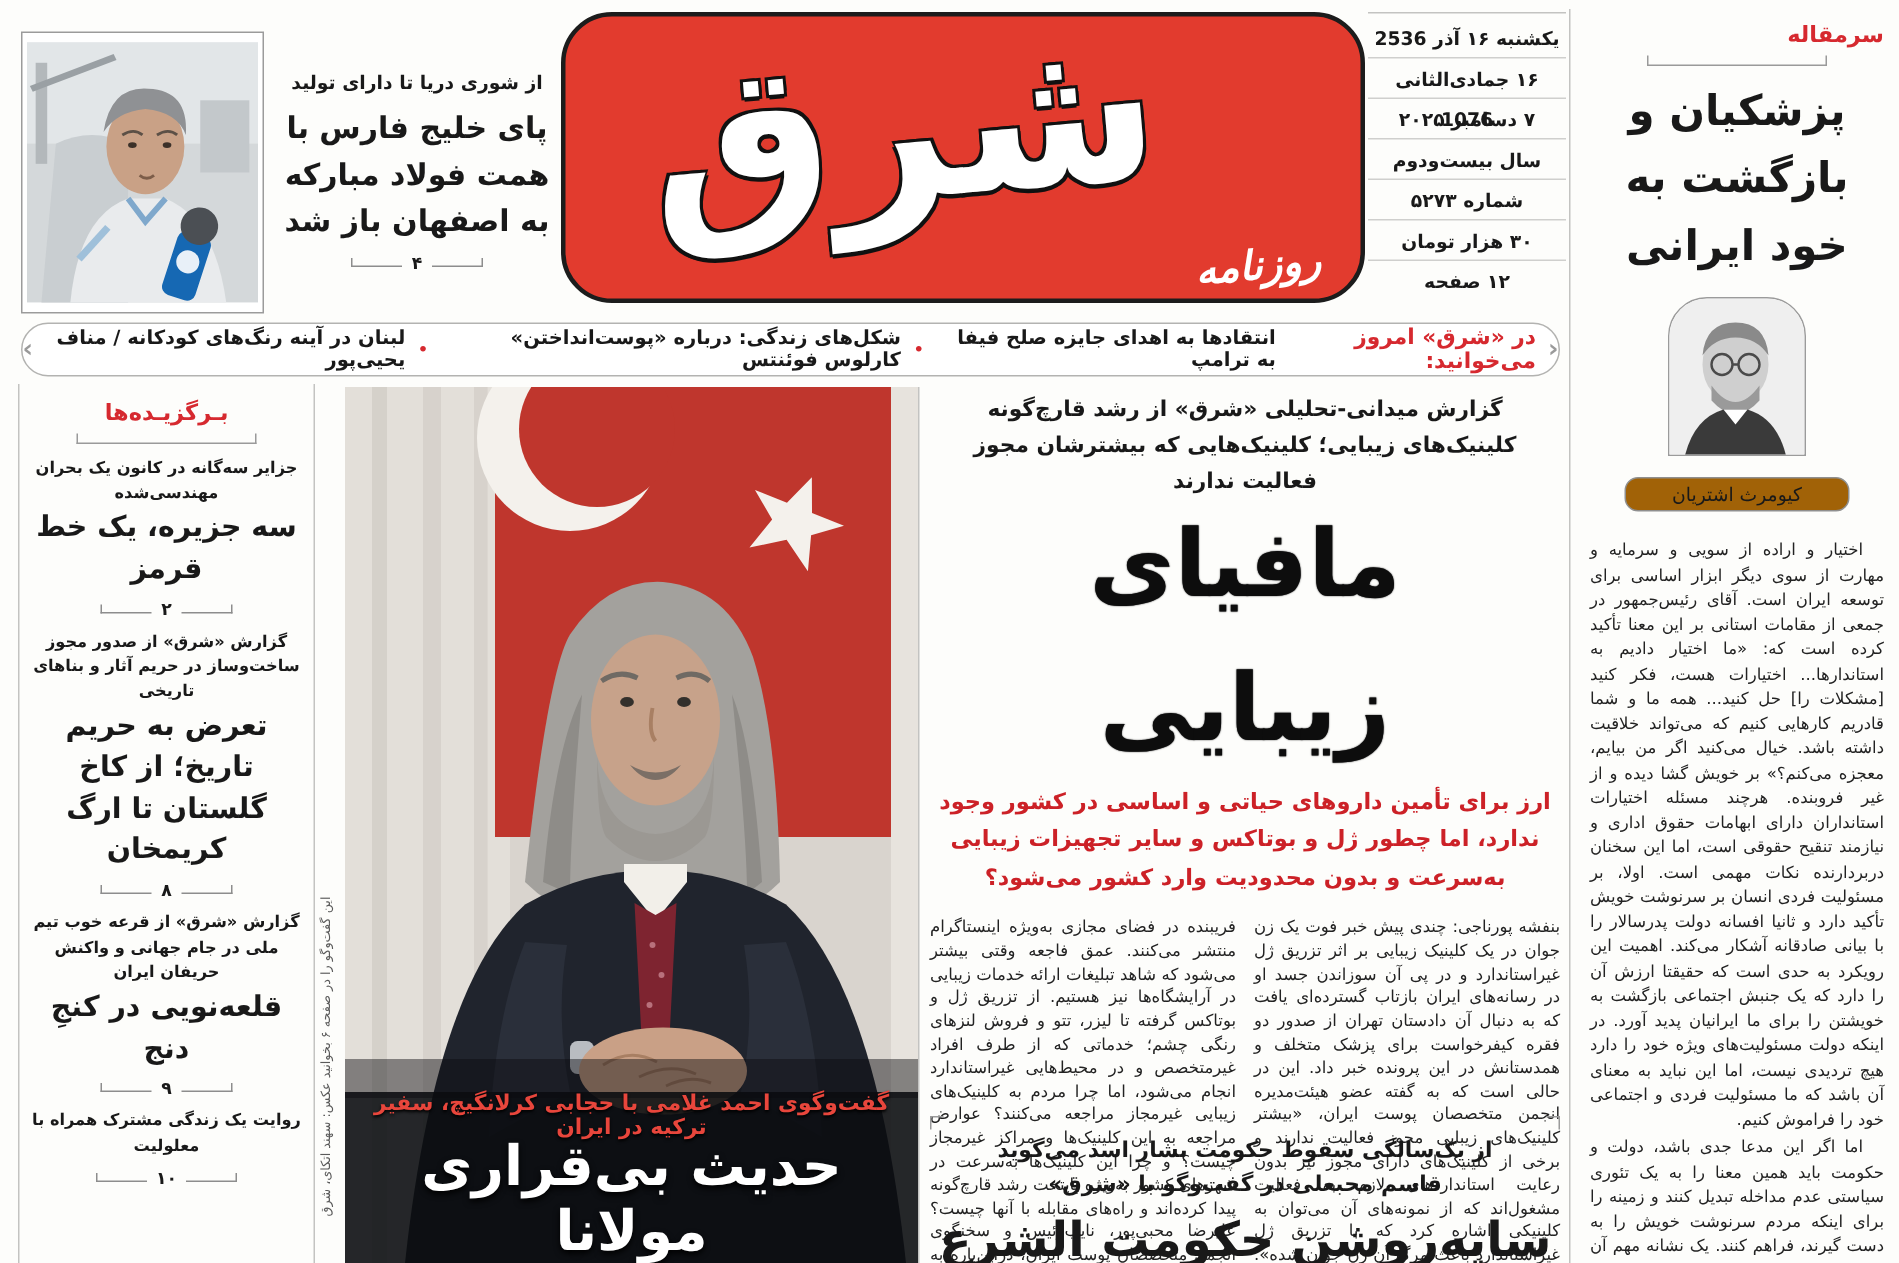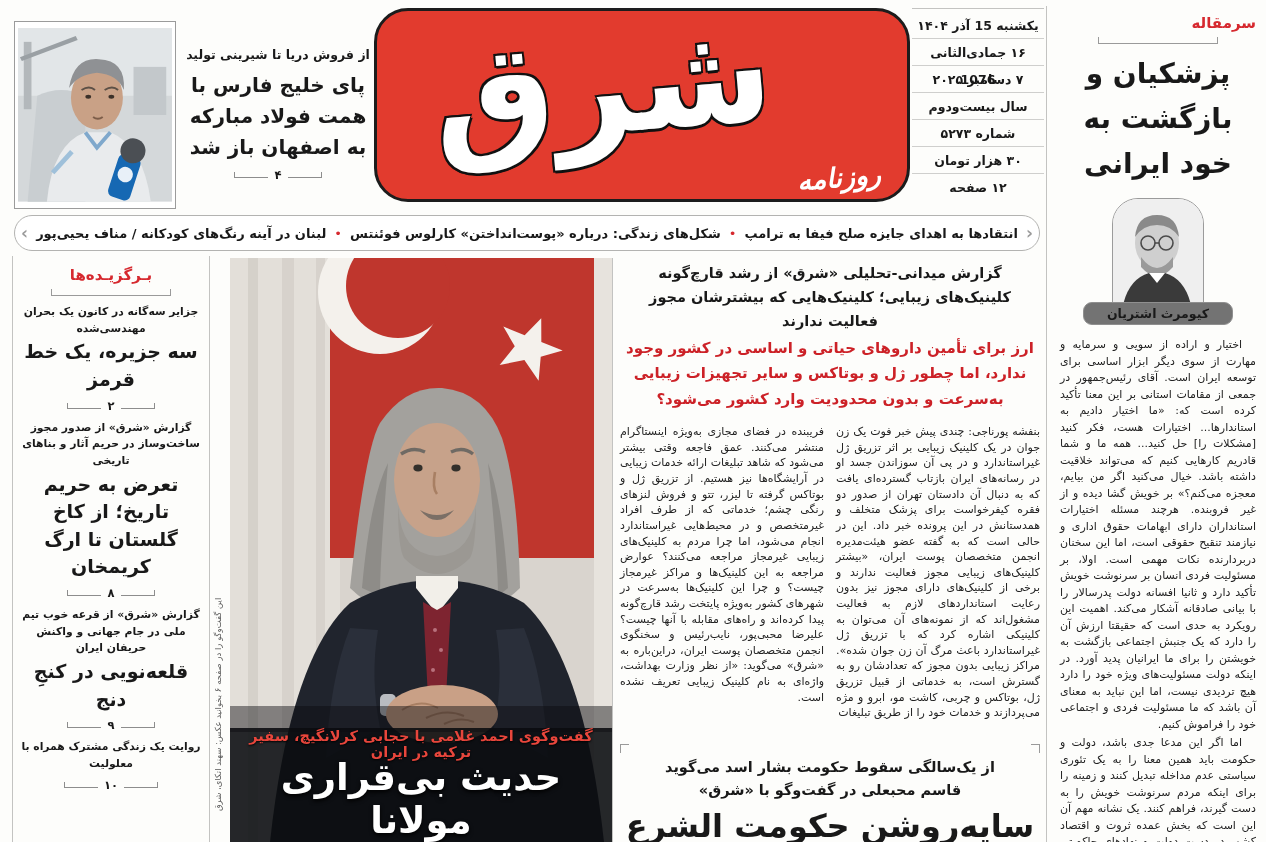--- a/index.html
+++ b/index.html
@@ -36,22 +36,22 @@
   .issue-row:last-child { border-bottom:none; }
 
   
   .editorial { position:absolute; left:1050px; top:0; width:214px; height:842px; padding:14px 8px 0 10px; overflow:hidden; }
   .ed-label { text-align:right; color:#d6292f; font-weight:bold; font-size:15px; letter-spacing:3px; }
   .bracket-line { width:120px; height:7px; margin:5px auto 8px; border-bottom:1px solid #9a9a9a;
     border-left:1px solid #9a9a9a; border-right:1px solid #9a9a9a; }
   .ed-title { text-align:center; font-size:28px; font-weight:bold; line-height:1.6; margin:6px 2px 12px; }
   .portrait { display:block; margin:0 auto; border:1px solid #9b9b9b; background:#fff; border-radius:26px 26px 0 0; overflow:hidden; }
   .portrait svg { display:block; }
-  .name-badge { width:150px; margin:0 auto; border:1px solid #8f8f8f; background:#737373; border-radius:9px;
-    text-align:center; font-size:12.5px; font-weight:bold; padding:3px 0; position:relative; top:-2px; }
+  .name-badge { width:150px; margin:16px auto; border:1px solid #8f8f8f; background:#a16207; border-radius:9px;
+    text-align:center; font-size:12.5px; font-weight:normal; padding:3px 0; position:relative; top:-2px; }
   .ed-body { margin-top:10px; font-size:11px; line-height:1.5; text-align:justify; color:#222; }
   .ed-body p { text-indent:14px; margin-bottom:2px; }
 
   
   .strip { position:absolute; left:14px; top:215px; width:1026px; height:36px; border:1px solid #b3b3b1;
     border-radius:18px; display:flex; align-items:center; justify-content:center; gap:8px; background:#fff; }
   .strip .chev { color:#9a9a9a; font-size:17px; font-weight:bold; }
   .strip-label { color:#d6292f; font-weight:bold; font-size:14.5px; }
   .strip-item { font-weight:bold; font-size:13px; }
   .strip-sep { color:#d6292f; font-size:13px; }
@@ -96,21 +96,21 @@
   .sy-kicker { font-weight:bold; font-size:14.5px; line-height:1.6; }
   .sy-headline { font-weight:bold; font-size:32px; margin-top:5px; letter-spacing:-0.5px; }
 </style>
 </head>
 <body>
 
 <div id="page">
 
   <div class="tl-box">
     <div class="tl-text">
-      <div class="tl-kicker">از فروش دریا تا شیرینی تولید</div>
+      <div class="tl-kicker">از شوری دریا تا دارای تولید</div>
       <div class="tl-headline">پای خلیج فارس با همت فولاد مبارکه به اصفهان باز شد</div>
       <div class="pmark">
         <i class="tr"></i>
           <b>۴</b>
           <i class="tl"></i>
       </div>
     </div>
     <div class="tl-photo">
       <svg viewBox="0 0 160 180">
         <rect width="160" height="180" fill="#d4d8da"></rect>
@@ -137,21 +137,21 @@
       </svg>
     </div>
   </div>
 
   <div class="masthead">
     <div class="mast-logo">شرق</div>
     <div class="mast-type">روزنامه</div>
   </div>
 
   <div class="issue-col">
-    <div class="issue-row">یکشنبه 15 آذر ۱۴۰۴</div>
+    <div class="issue-row">یکشنبه ۱۶ آذر 2536</div>
     <div class="issue-row">۱۶ جمادی‌الثانی 1076</div>
     <div class="issue-row">۷ دسامبر ۲۰۲۵</div>
     <div class="issue-row">سال بیست‌ودوم</div>
     <div class="issue-row">شماره ۵۲۷۳</div>
     <div class="issue-row">۳۰ هزار تومان</div>
     <div class="issue-row">۱۲ صفحه</div>
   </div>
 
   <div class="editorial">
     <div class="ed-label">سرمقاله</div>
@@ -173,20 +173,21 @@
     <div class="name-badge">کیومرث اشتریان</div>
     <div class="ed-body">
       <p>اختیار و اراده از سویی و سرمایه و مهارت از سوی دیگر ابزار اساسی برای توسعه ایران است. آقای رئیس‌جمهور در جمعی از مقامات استانی بر این معنا تأکید کرده است که: «ما اختیار دادیم به استاندارها... اختیارات هست، فکر کنید [مشکلات را] حل کنید... همه ما و شما قادریم کارهایی کنیم که می‌تواند خلاقیت داشته باشد. خیال می‌کنید اگر من بیایم، معجزه می‌کنم؟» بر خویش گشا دیده و از غیر فروبنده. هرچند مسئله اختیارات استانداران دارای ابهامات حقوق اداری و نیازمند تنقیح حقوقی است، اما این سخنان دربردارنده نکات مهمی است. اولا، بر مسئولیت فردی انسان بر سرنوشت خویش تأکید دارد و ثانیا افسانه دولت پدرسالار را با بیانی صادقانه آشکار می‌کند. اهمیت این رویکرد به حدی است که حقیقتا ارزش آن را دارد که یک جنبش اجتماعی بازگشت به خویشتن را برای ما ایرانیان پدید آورد. در اینکه دولت مسئولیت‌های ویژه خود را دارد هیچ تردیدی نیست، اما این نباید به معنای آن باشد که ما مسئولیت فردی و اجتماعی خود را فراموش کنیم.</p>
       <p>اما اگر این مدعا جدی باشد، دولت و حکومت باید همین معنا را به یک تئوری سیاستی عدم مداخله تبدیل کنند و زمینه را برای اینکه مردم سرنوشت خویش را به دست گیرند، فراهم کنند. یک نشانه مهم آن این است که بخش عمده ثروت و اقتصاد کشور در دست دولت و نهادهای حاکمیتی نباشد. برای اینکه چنین امر مهمی تحقق یابد، نیاز است که سخن رئیس‌جمهور محترم درباره واگذاری اختیارات به دو استراتژی اصلی حاکمیت تبدیل شود:</p>
 
     </div>
   </div>
 
   <div class="strip">
     <span class="chev">‹</span>
+    <span class="strip-label">در «شرق» امروز می‌خوانید:</span>
     <span class="strip-item">انتقادها به اهدای جایزه صلح فیفا به ترامپ</span>
     <span class="strip-sep">•</span>
     <span class="strip-item">شکل‌های زندگی: درباره «پوست‌انداختن» کارلوس فوئنتس</span>
     <span class="strip-sep">•</span>
     <span class="strip-item">لبنان در آینه رنگ‌های کودکانه / مناف یحیی‌پور</span>
     <span class="chev">›</span>
   </div>
 
   <div class="highlights">
     <div class="hl-label">بـرگزیـده‌ها</div>
@@ -272,20 +273,21 @@
       <rect x="0" y="470" width="382" height="114" fill="#0a0c10" opacity="0.88"></rect>
       <rect x="0" y="448" width="382" height="26" fill="#0a0c10" opacity="0.45"></rect>
     </svg>
     <div class="ph-kicker">گفت‌وگوی احمد غلامی با حجابی کرلانگیچ، سفیر ترکیه در ایران</div>
     <div class="ph-headline">حدیث بی‌قراری مولانا</div>
   </div>
   <div class="v-caption">این گفت‌وگو را در صفحه ۶ بخوانید      عکس: سهند اتکای، شرق</div>
 
   <div class="main-story">
     <div class="ms-kicker">گزارش میدانی-تحلیلی «شرق» از رشد قارچ‌گونه کلینیک‌های زیبایی؛ کلینیک‌هایی که بیشترشان مجوز فعالیت ندارند</div>
+    <div class="ms-headline">مافیای زیبایی</div>
     <div class="ms-subhead">ارز برای تأمین داروهای حیاتی و اساسی در کشور وجود ندارد، اما چطور ژل و بوتاکس و سایر تجهیزات زیبایی به‌سرعت و بدون محدودیت وارد کشور می‌شود؟</div>
     <div class="ms-body">
       <div class="ms-col">بنفشه پورناجی: چندی پیش خبر فوت یک زن جوان در یک کلینیک زیبایی بر اثر تزریق ژل غیراستاندارد و در پی آن سوزاندن جسد او در رسانه‌های ایران بازتاب گسترده‌ای یافت که به دنبال آن دادستان تهران از صدور دو فقره کیفرخواست برای پزشک متخلف و همدستانش در این پرونده خبر داد. این در حالی است که به گفته عضو هیئت‌مدیره انجمن متخصصان پوست ایران، «بیشتر کلینیک‌های زیبایی مجوز فعالیت ندارند و برخی از کلینیک‌های دارای مجوز نیز بدون رعایت استانداردهای لازم به فعالیت مشغول‌اند که از نمونه‌های آن می‌توان به کلینیکی اشاره کرد که با تزریق ژل غیراستاندارد باعث مرگ آن زن جوان شده». مراکز زیبایی بدون مجوز که تعدادشان رو به گسترش است، به خدماتی از قبیل تزریق ژل، بوتاکس و چربی، کاشت مو، ابرو و مژه می‌پردازند و خدمات خود را از طریق تبلیغات</div>
       <div class="ms-col">
         <span>فریبنده در فضای مجازی به‌ویژه اینستاگرام منتشر می‌کنند. عمق فاجعه وقتی بیشتر می‌شود که شاهد تبلیغات ارائه خدمات زیبایی در آرایشگاه‌ها نیز هستیم. از تزریق ژل و بوتاکس گرفته تا لیزر، تتو و فروش لنزهای رنگی چشم؛ خدماتی که از طرف افراد غیرمتخصص و در محیط‌هایی غیراستاندارد انجام می‌شود، اما چرا مردم به کلینیک‌های زیبایی غیرمجاز مراجعه می‌کنند؟ عوارض مراجعه به این کلینیک‌ها و مراکز غیرمجاز چیست؟ و چرا این کلینیک‌ها به‌سرعت در شهرهای کشور به‌ویژه پایتخت رشد قارچ‌گونه پیدا کرده‌اند و راه‌های مقابله با آنها چیست؟ علیرضا محبی‌پور، نایب‌رئیس و سخنگوی انجمن متخصصان پوست ایران، دراین‌باره به «شرق» می‌گوید: «از نظر وزارت بهداشت، واژه‌ای به نام کلینیک زیبایی تعریف نشده است.</span>
         
       </div>
     </div>
   </div>
 

